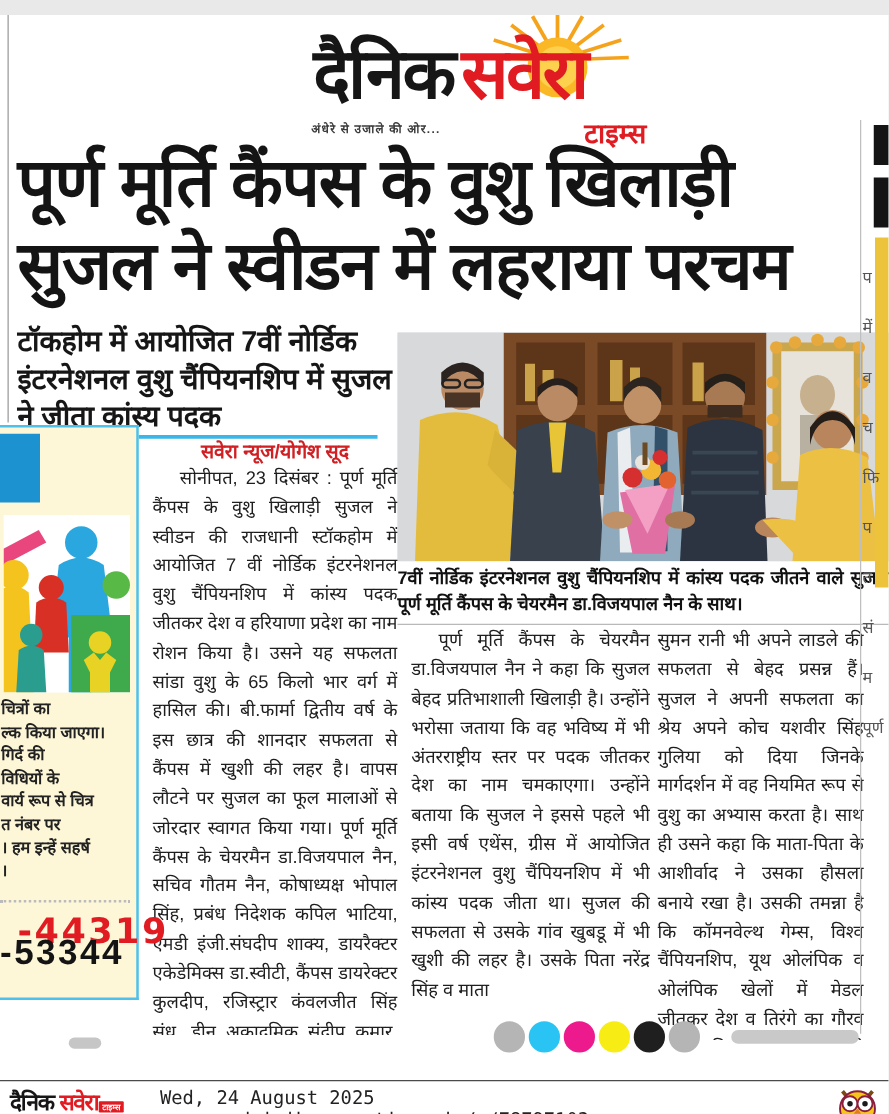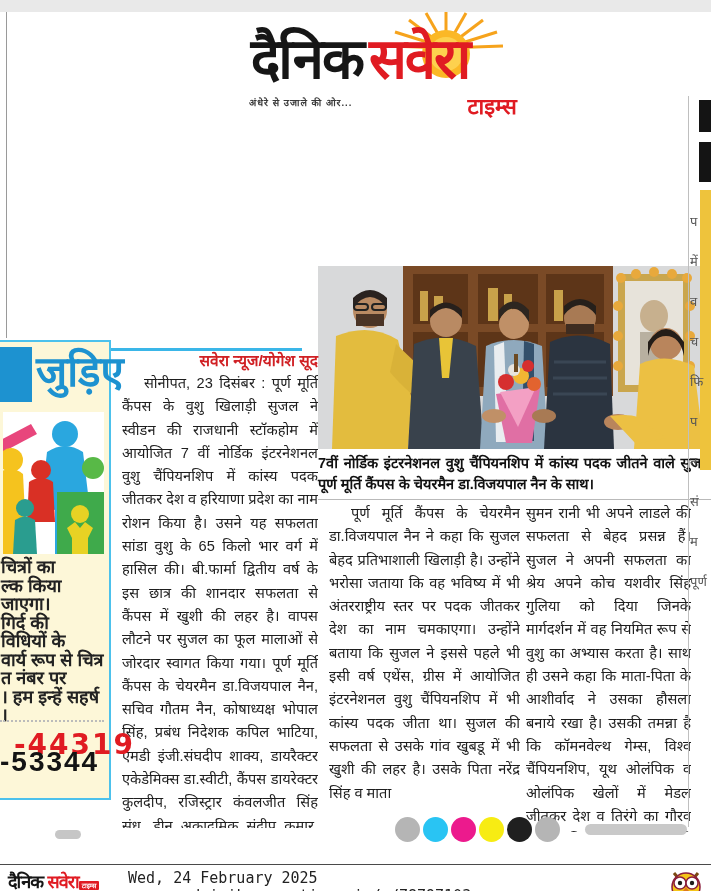--- a/index.html
+++ b/index.html
@@ -24,35 +24,35 @@
     font-size:54px;line-height:66px;letter-spacing:-1px;white-space:nowrap;}
   .subheadline{left:14px;top:246px;width:300px;font-size:23px;line-height:30px;font-weight:700;color:#161616;}
   .sub-underline{left:14px;top:336px;width:288px;height:3px;background:#3ab6e8;}
 
   
   .photo{left:318px;top:254px;width:393px;height:183px;background:#cfd4d8;overflow:hidden;}
   .caption{left:318px;top:441px;width:393px;font-size:14.5px;line-height:21px;font-weight:700;color:#111;text-align:justify;}
   .caption-rule{left:318px;top:487px;width:393px;height:1px;background:#b9b9b9;}
 
   
-  .byline{left:122px;top:337px;width:196px;text-align:right;color:#d02024;font-weight:700;font-size:15.5px;}
+  .byline{left:122px;top:337px;width:196px;text-align:center;color:#d02024;font-weight:700;font-size:15.5px;}
   .bodycol{font-size:14.6px;line-height:23.3px;text-align:justify;color:#1e1e1e;}
   .bodycol p{margin:0;}
   .indent{text-indent:1.5em;}
   .col1{left:122px;top:360px;width:196px;height:456px;overflow:hidden;}
   .col2{left:329px;top:490px;width:191px;height:330px;overflow:hidden;}
   .col3{left:526px;top:490px;width:165px;height:330px;overflow:hidden;}
 
   
   .sidebar{left:-2px;top:328px;width:113px;height:460px;background:#fdf7d8;
     border:2px solid #4cc1ec;border-left:none;box-sizing:border-box;}
   .sb-headbox{position:absolute;left:0;top:5px;width:34px;height:55px;background:#1d92d0;}
   .sb-title{position:absolute;left:38px;top:0px;font-size:42px;font-weight:900;color:#1d92d0;line-height:60px;}
   .sb-illu{position:absolute;left:5px;top:70px;width:101px;height:142px;background:#ffffff;}
-  .sb-lines{position:absolute;left:3px;top:216px;width:106px;font-size:18px;font-weight:700;color:#222;line-height:18.5px;}
+  .sb-lines{position:absolute;left:3px;top:216px;width:106px;font-size:13px;font-weight:700;color:#222;line-height:18.5px;}
   .sb-dots{position:absolute;left:2px;top:378px;width:104px;border-top:2px dotted #bbb;}
   .sb-phone1{position:absolute;left:16px;top:386px;font-size:28px;font-weight:700;color:#e01b22;letter-spacing:2px;font-family:"DejaVu Sans", sans-serif;}
   .sb-phone2{position:absolute;left:2px;top:404px;font-size:28px;font-weight:900;color:#141414;letter-spacing:2px;font-family:Liberation Sans, sans-serif;}
 
   .left-rule{left:6px;top:0;width:1px;height:326px;background:#9a9a9a;}
 
   
   .edge-vline{left:688px;top:84px;width:1px;height:731px;background:#bfbfbf;}
   .edge-black1{left:699px;top:88px;width:12px;height:32px;background:#141414;}
   .edge-black2{left:699px;top:130px;width:12px;height:40px;background:#141414;}
@@ -101,21 +101,26 @@
       <circle cx="65" cy="46" r="17" fill="#fdd14e"></circle>
     </svg>
     <div class="mast-row">
       <span class="mast-black">दैनिक</span>
       <span class="mast-red">सवेरा</span>
     </div>
     <div class="mast-tagline">अंधेरे से उजाले की ओर...</div>
     <div class="mast-times">टाइम्स</div>
   </div>
 
-
+  <div class="abs headline">
+    <div>पूर्ण मूर्ति कैंपस के वुशु खिलाड़ी</div>
+    <div>सुजल ने स्वीडन में लहराया परचम</div>
+  </div>
+
+  <div class="abs subheadline">टॉकहोम में आयोजित 7वीं नोर्डिक इंटरनेशनल वुशु चैंपियनशिप में सुजल ने जीता कांस्य पदक</div>
   <div class="abs sub-underline"></div>
 
   <div class="abs photo">
     <svg width="393" height="183" viewBox="0 0 393 183">
 
       <rect x="0" y="0" width="393" height="183" fill="#d8d9da"></rect>
       <rect x="85" y="0" width="210" height="130" fill="#7a4a26"></rect>
       <g fill="#5d3518">
         <rect x="95" y="8" width="55" height="50"></rect>
           <rect x="160" y="8" width="60" height="50"></rect>
@@ -208,21 +213,20 @@
   </div>
   <div class="abs bodycol col2">
     <p class="indent">पूर्ण मूर्ति कैंपस के चेयरमैन डा.विजयपाल नैन ने कहा कि सुजल बेहद प्रतिभाशाली खिलाड़ी है। उन्होंने भरोसा जताया कि वह भविष्य में भी अंतरराष्ट्रीय स्तर पर पदक जीतकर देश का नाम चमकाएगा। उन्होंने बताया कि सुजल ने इससे पहले भी इसी वर्ष एथेंस, ग्रीस में आयोजित इंटरनेशनल वुशु चैंपियनशिप में भी कांस्य पदक जीता था। सुजल की सफलता से उसके गांव खुबडू में भी खुशी की लहर है। उसके पिता नरेंद्र सिंह व माता</p>
   </div>
   <div class="abs bodycol col3">
     <p>सुमन रानी भी अपने लाडले की सफलता से बेहद प्रसन्न हैं। सुजल ने अपनी सफलता का श्रेय अपने कोच यशवीर सिंह गुलिया को दिया जिनके मार्गदर्शन में वह नियमित रूप से वुशु का अभ्यास करता है। साथ ही उसने कहा कि माता-पिता के आशीर्वाद ने उसका हौसला बनाये रखा है। उसकी तमन्ना है कि कॉमनवेल्थ गेम्स, विश्व चैंपियनशिप, यूथ ओलंपिक व ओलंपिक खेलों में मेडल जीतकर देश व तिरंगे का गौरव बढ़ाएं। फिलहाल वह आगामी प्रतियोगिताओं के लिए होने वाली ट्रायल को लेकर कड़ी मेहनत कर रहा हैं।</p>
   </div>
 
   <div class="abs sidebar">
     <div class="sb-headbox"></div>
-    <div class="sb-title">जुड़िए</div>
     <div class="sb-illu">
       <svg width="101" height="142" viewBox="0 0 101 142">
         <rect width="101" height="142" fill="#ffffff"></rect>
         <path d="M-6 30 l34 -18 6 10 -34 18 z" fill="#e8467c"></path>
         <circle cx="62" cy="22" r="13" fill="#2aa7df"></circle>
         <path d="M44 40 q18 -12 36 0 l6 50 -16 6 0 46 -18 0 0 -44 -14 -4 z" fill="#2aa7df"></path>
         <circle cx="8" cy="48" r="12" fill="#f5c31e"></circle>
         <path d="M-6 62 q14 -10 26 0 l4 80 -32 0 z" fill="#f5c31e"></path>
         <circle cx="38" cy="58" r="10" fill="#d93025"></circle>
         <path d="M26 70 q12 -8 24 0 l2 40 -28 0 z" fill="#d93025"></path>
@@ -276,21 +280,21 @@
     <div class="dot" style="background:#b5b5b5"></div>
     <div class="longbar"></div>
   </div>
   <div class="abs foot-rule"></div>
 
   <div class="abs foot-logo">
     <span class="fl-black">दैनिक</span>
     <span class="fl-red">सवेरा</span><span class="fl-times">टाइम्स</span>
     <div class="fl-tag">अंधेरे से उजाले की ओर...</div>
   </div>
-  <div class="abs foot-date">Wed, 24 February 2025</div>
+  <div class="abs foot-date">Wed, 24 August 2025</div>
   <div class="abs foot-url">epaper.dainiksaveratimes.in/c/78797103</div>
   <svg class="abs owl" width="40" height="36" viewBox="0 0 40 36">
     <path d="M8 6 l5 6 M32 6 l-5 6" stroke="#7a4a12" stroke-width="3"></path>
     <ellipse cx="20" cy="20" rx="14" ry="14" fill="#f5c518" stroke="#8a1e3c" stroke-width="1.5"></ellipse>
     <circle cx="14" cy="16" r="6" fill="#ffffff" stroke="#8a1e3c" stroke-width="1.5"></circle>
     <circle cx="26" cy="16" r="6" fill="#ffffff" stroke="#8a1e3c" stroke-width="1.5"></circle>
     <circle cx="14" cy="16" r="2.2" fill="#1b1b1b"></circle>
     <circle cx="26" cy="16" r="2.2" fill="#1b1b1b"></circle>
     <path d="M20 20 l-3 4 l6 0 z" fill="#e07b1f"></path>
     <path d="M12 31 q8 5 16 0 l0 3 -16 0 z" fill="#e07b1f"></path>

